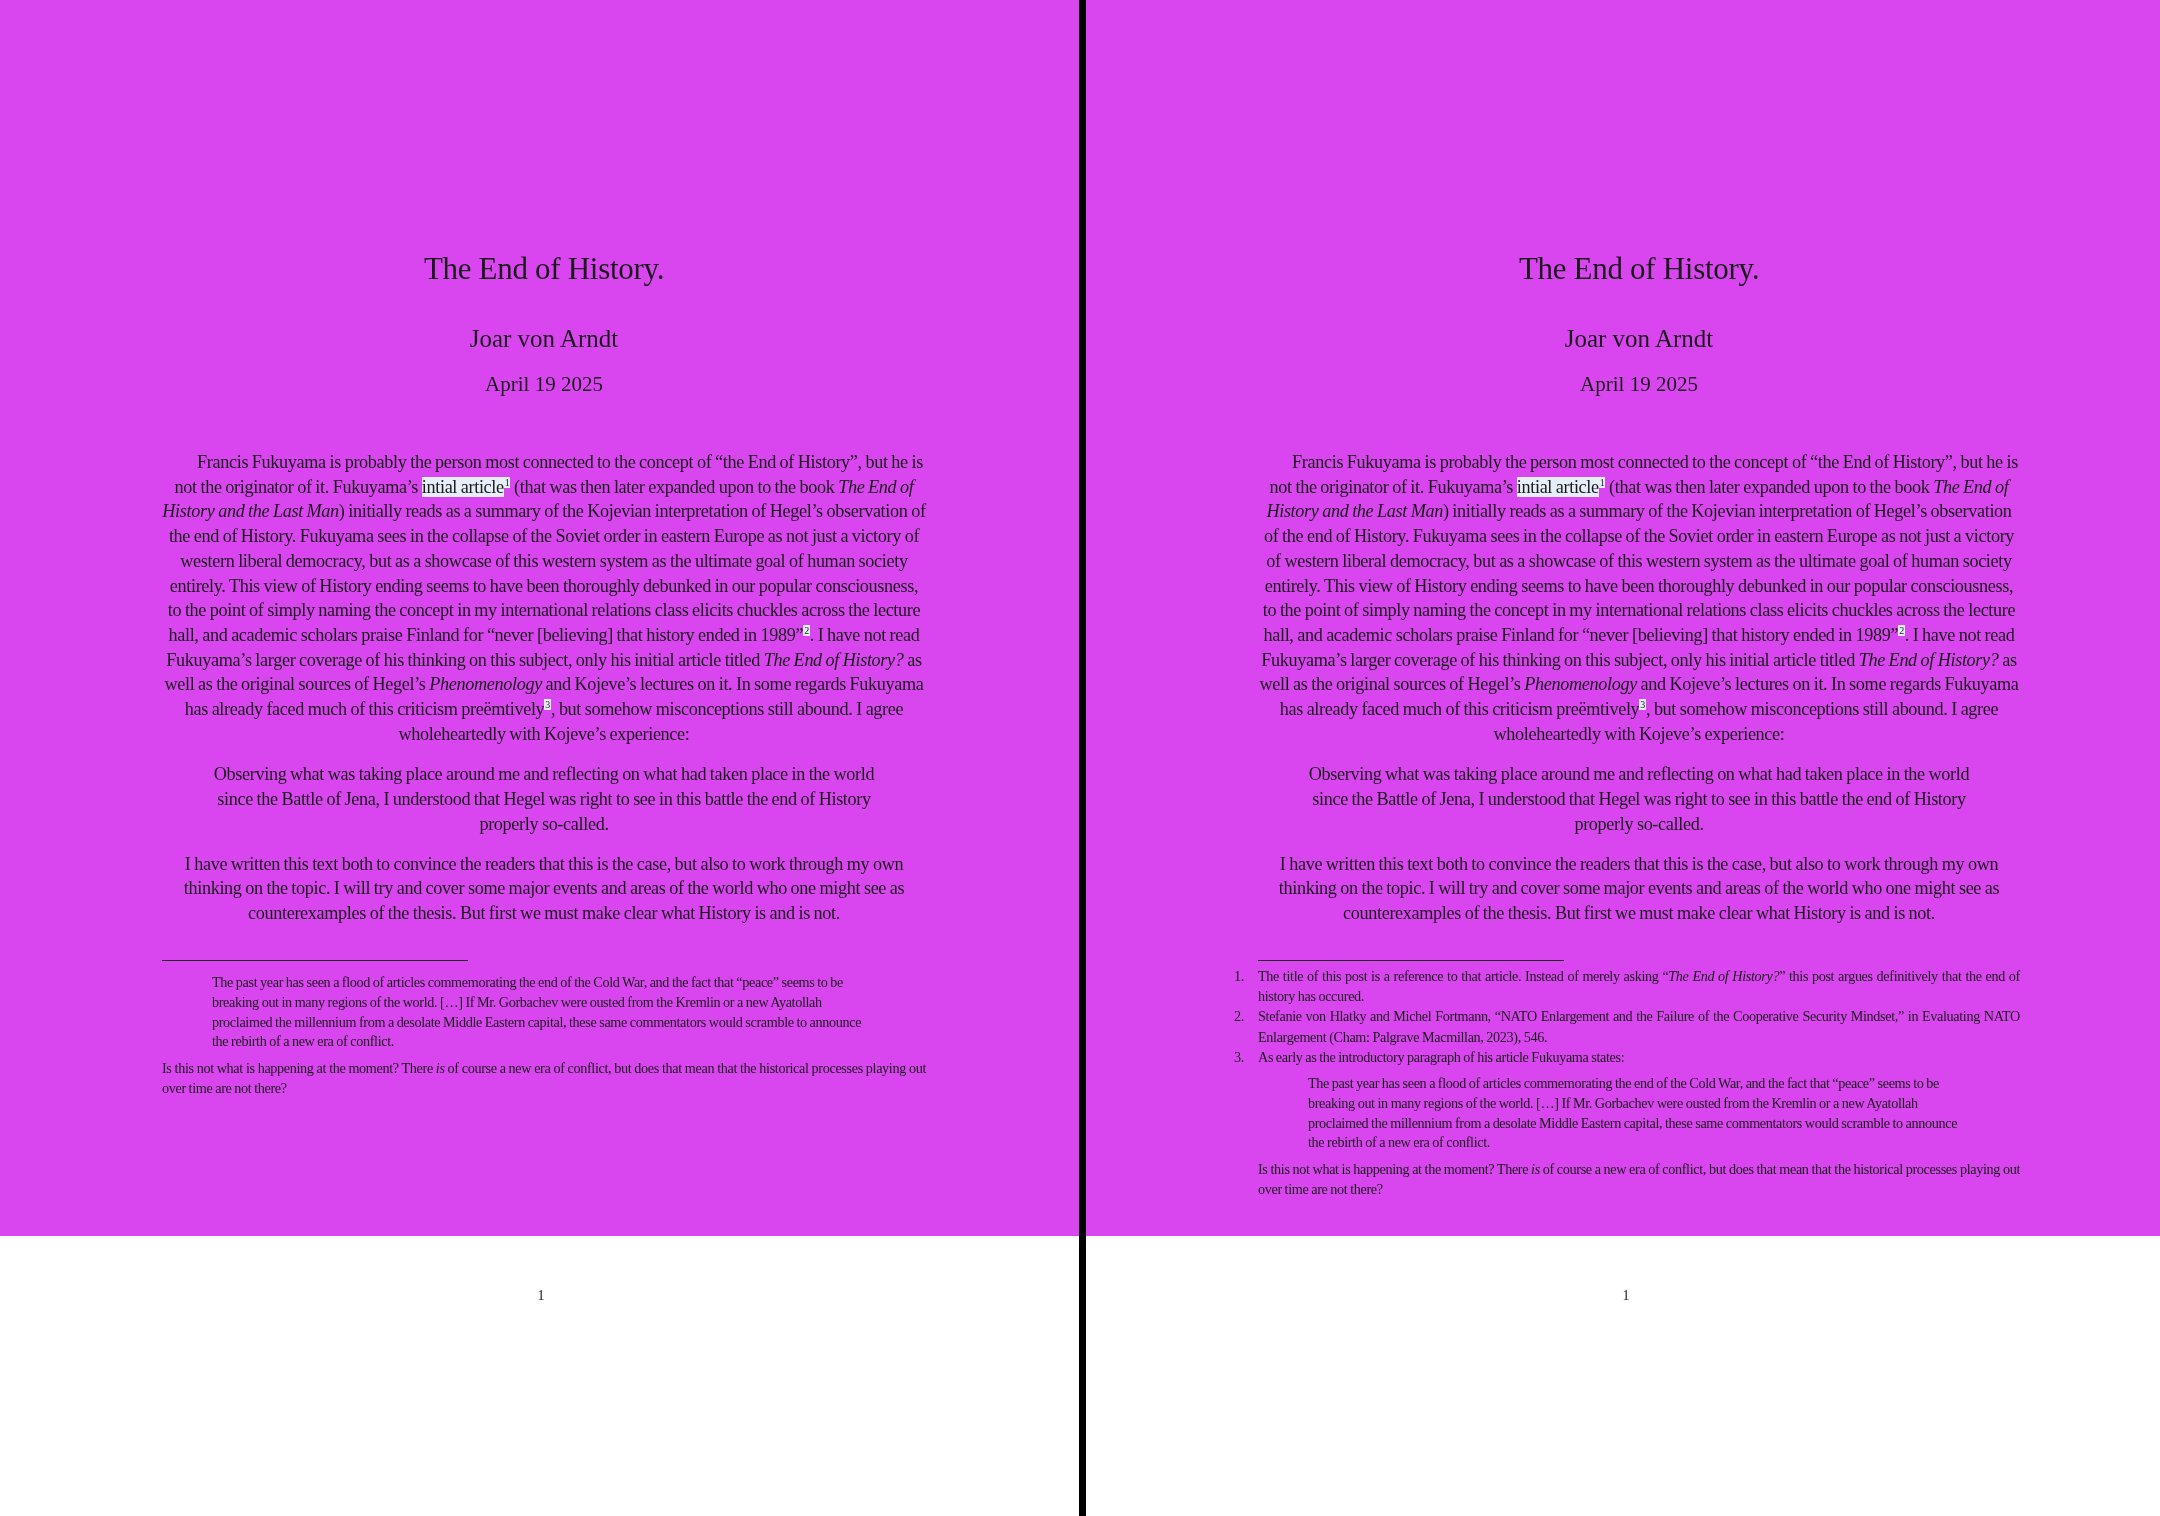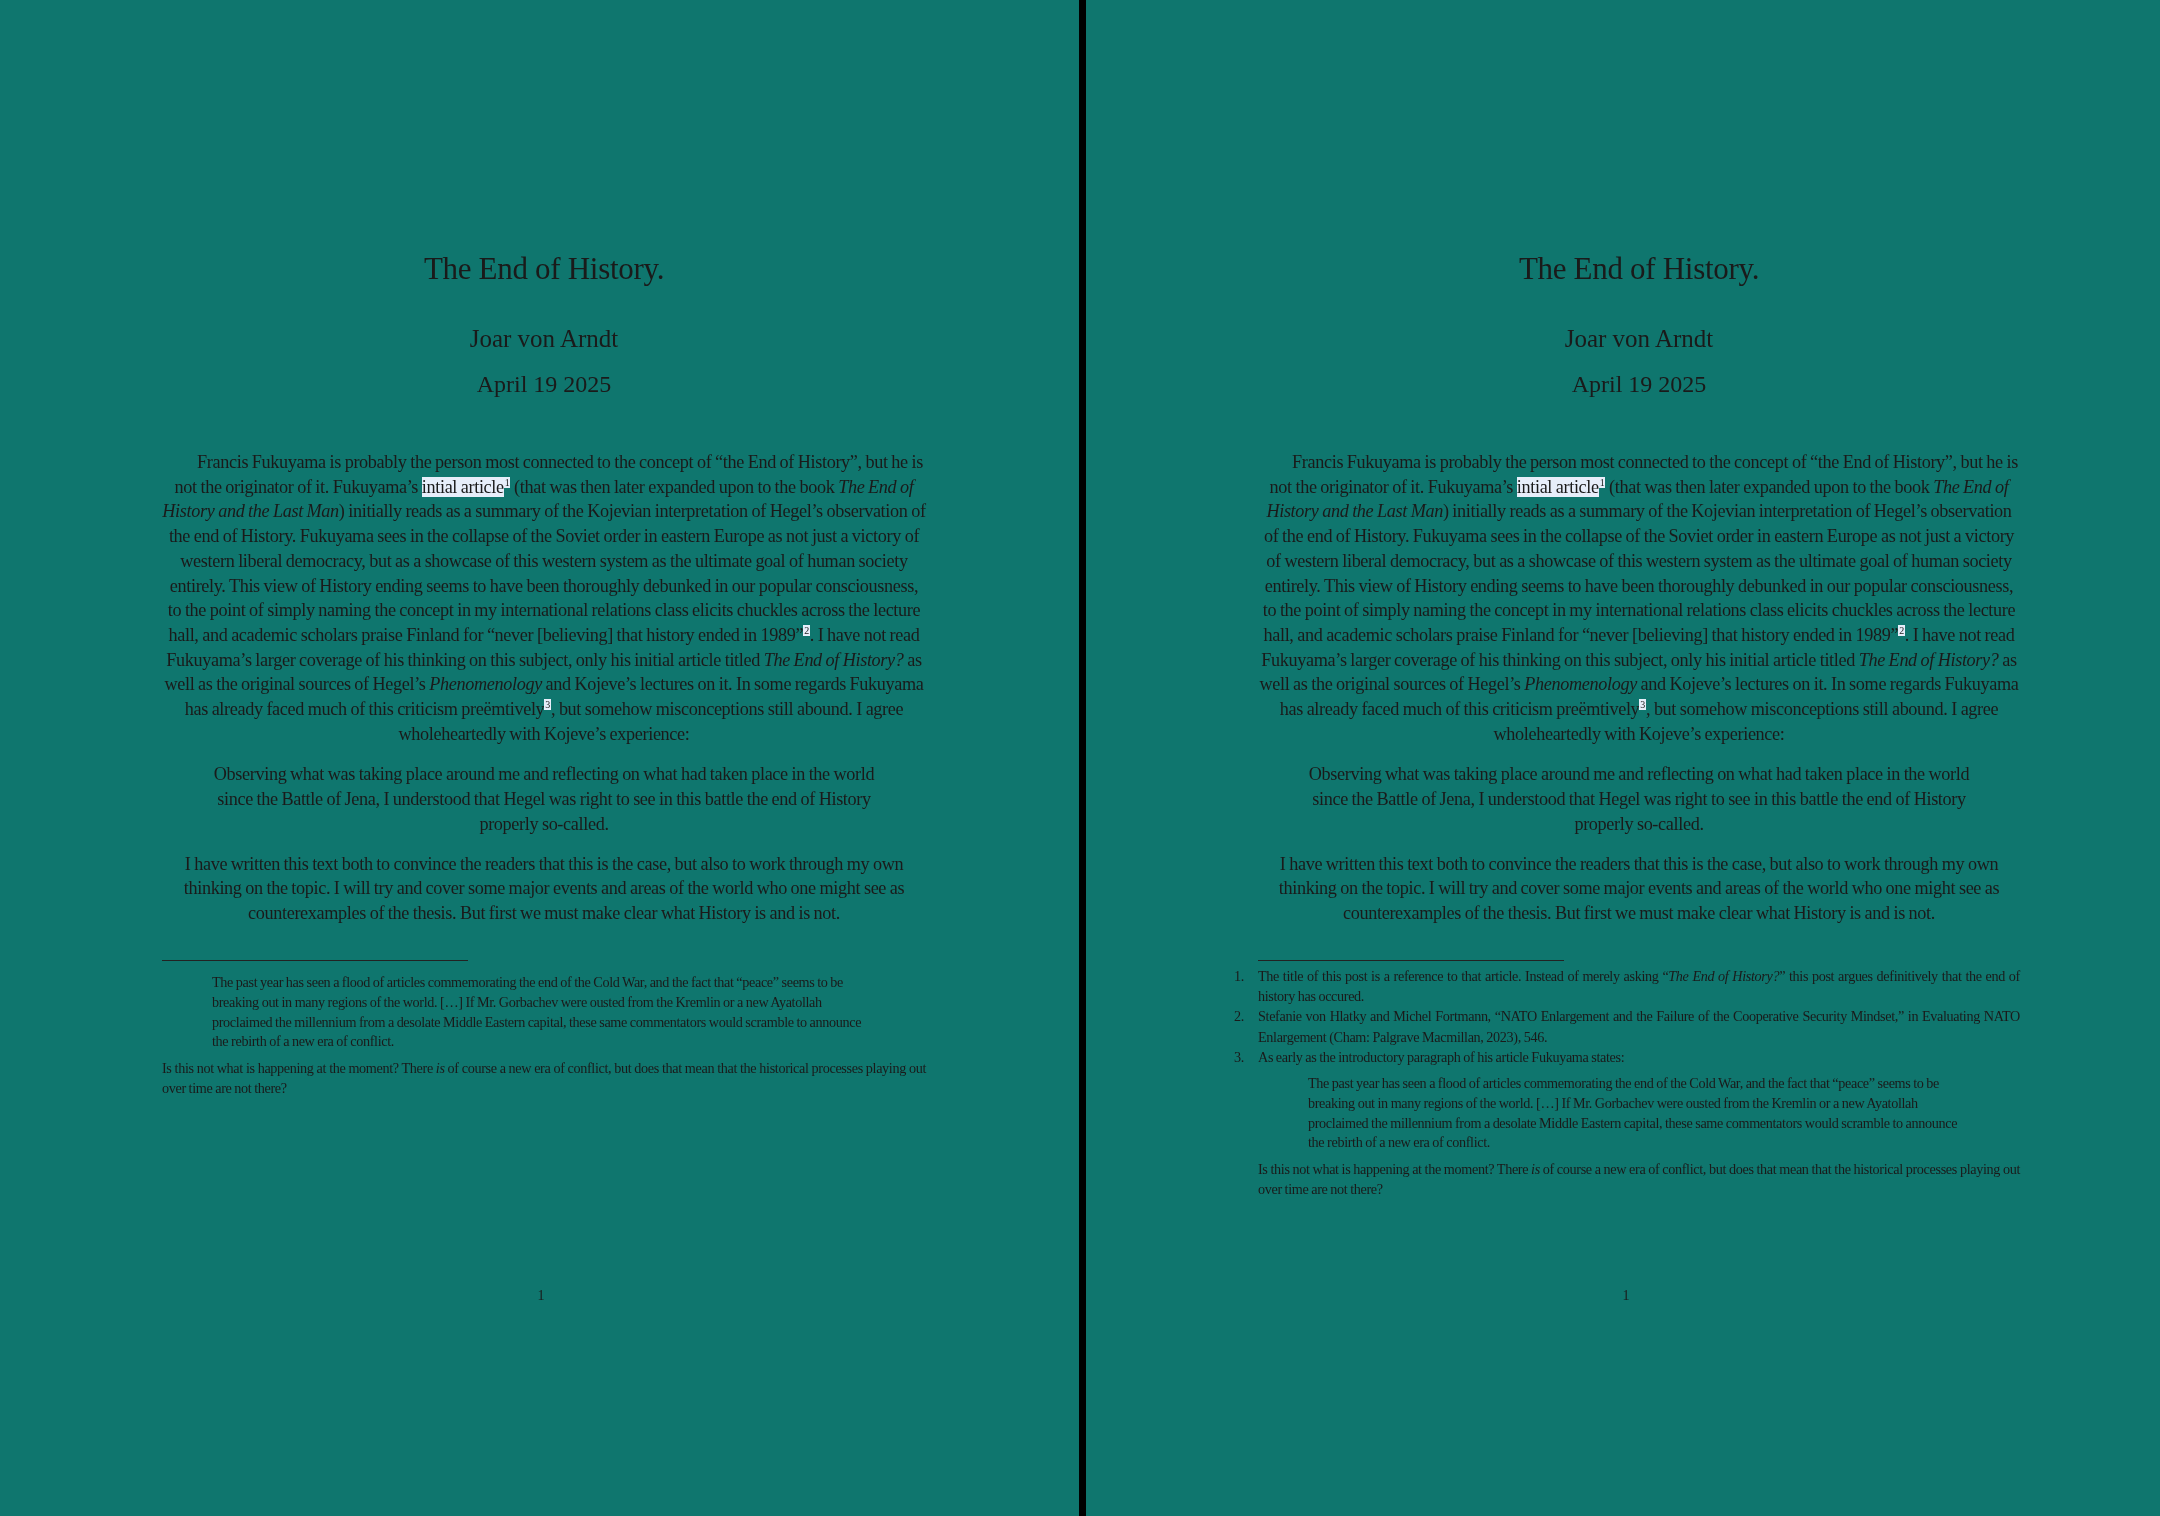--- a/index.html
+++ b/index.html
@@ -11,22 +11,22 @@
     width: 2160px;
     height: 1516px;
     position: relative;
     overflow: hidden;
     font-family: "Liberation Serif", "DejaVu Serif", serif;
     color: #1a1a1a;
   }
   .page {
     position: absolute;
     top: 0;
-    height: 1516px;
-    background: #0f766e;
+    height: 1236px;
+    background: #d946ef;
   }
   .page-left { left: 0; width: 1079px; }
   .page-right { left: 1086px; width: 1074px; }
   .divider {
     position: absolute;
     left: 1079px;
     top: 0;
     width: 7px;
     height: 1516px;
     background: #000000;
@@ -59,21 +59,21 @@
     text-align: center;
     font-size: 25px;
     line-height: 30px;
   }
   .date {
     position: absolute;
     top: 369px;
     left: 0;
     width: 100%;
     text-align: center;
-    font-size: 24px;
+    font-size: 21px;
     line-height: 30px;
   }
   .body-text {
     position: absolute;
     top: 450px;
     left: 0;
     width: 100%;
     font-size: 18.2px;
     line-height: 24.7px;
     text-align: justify;

